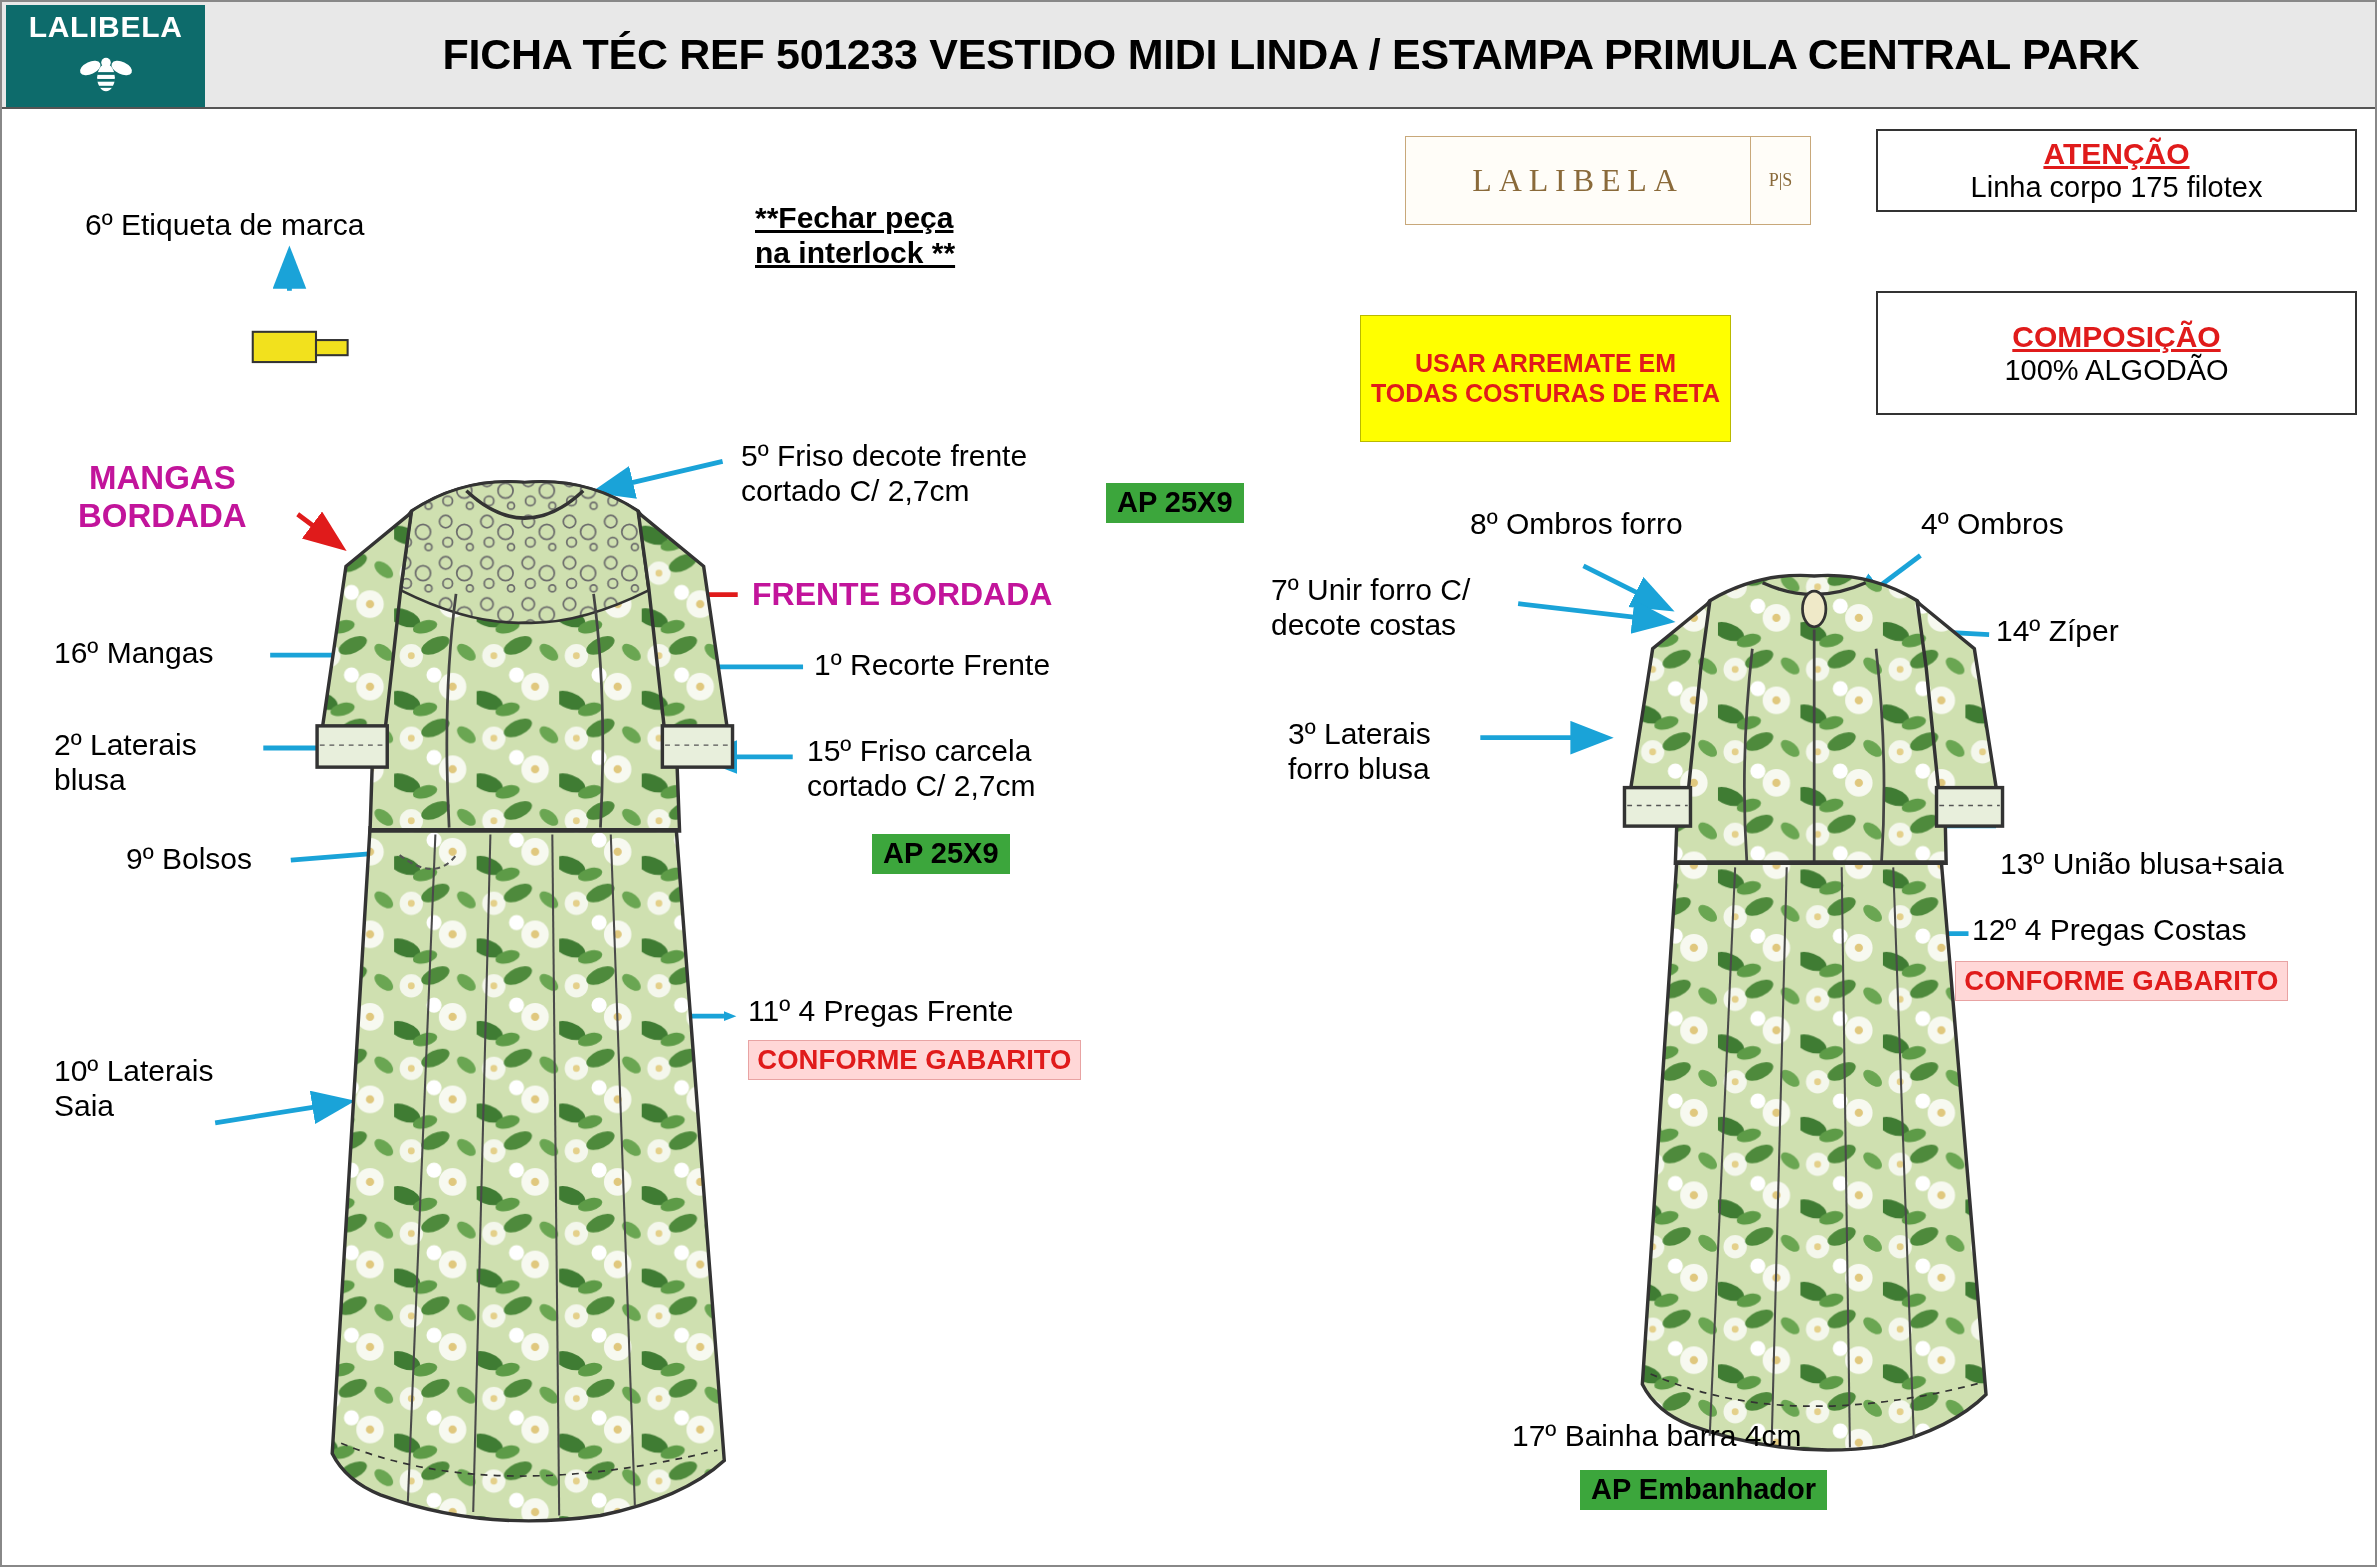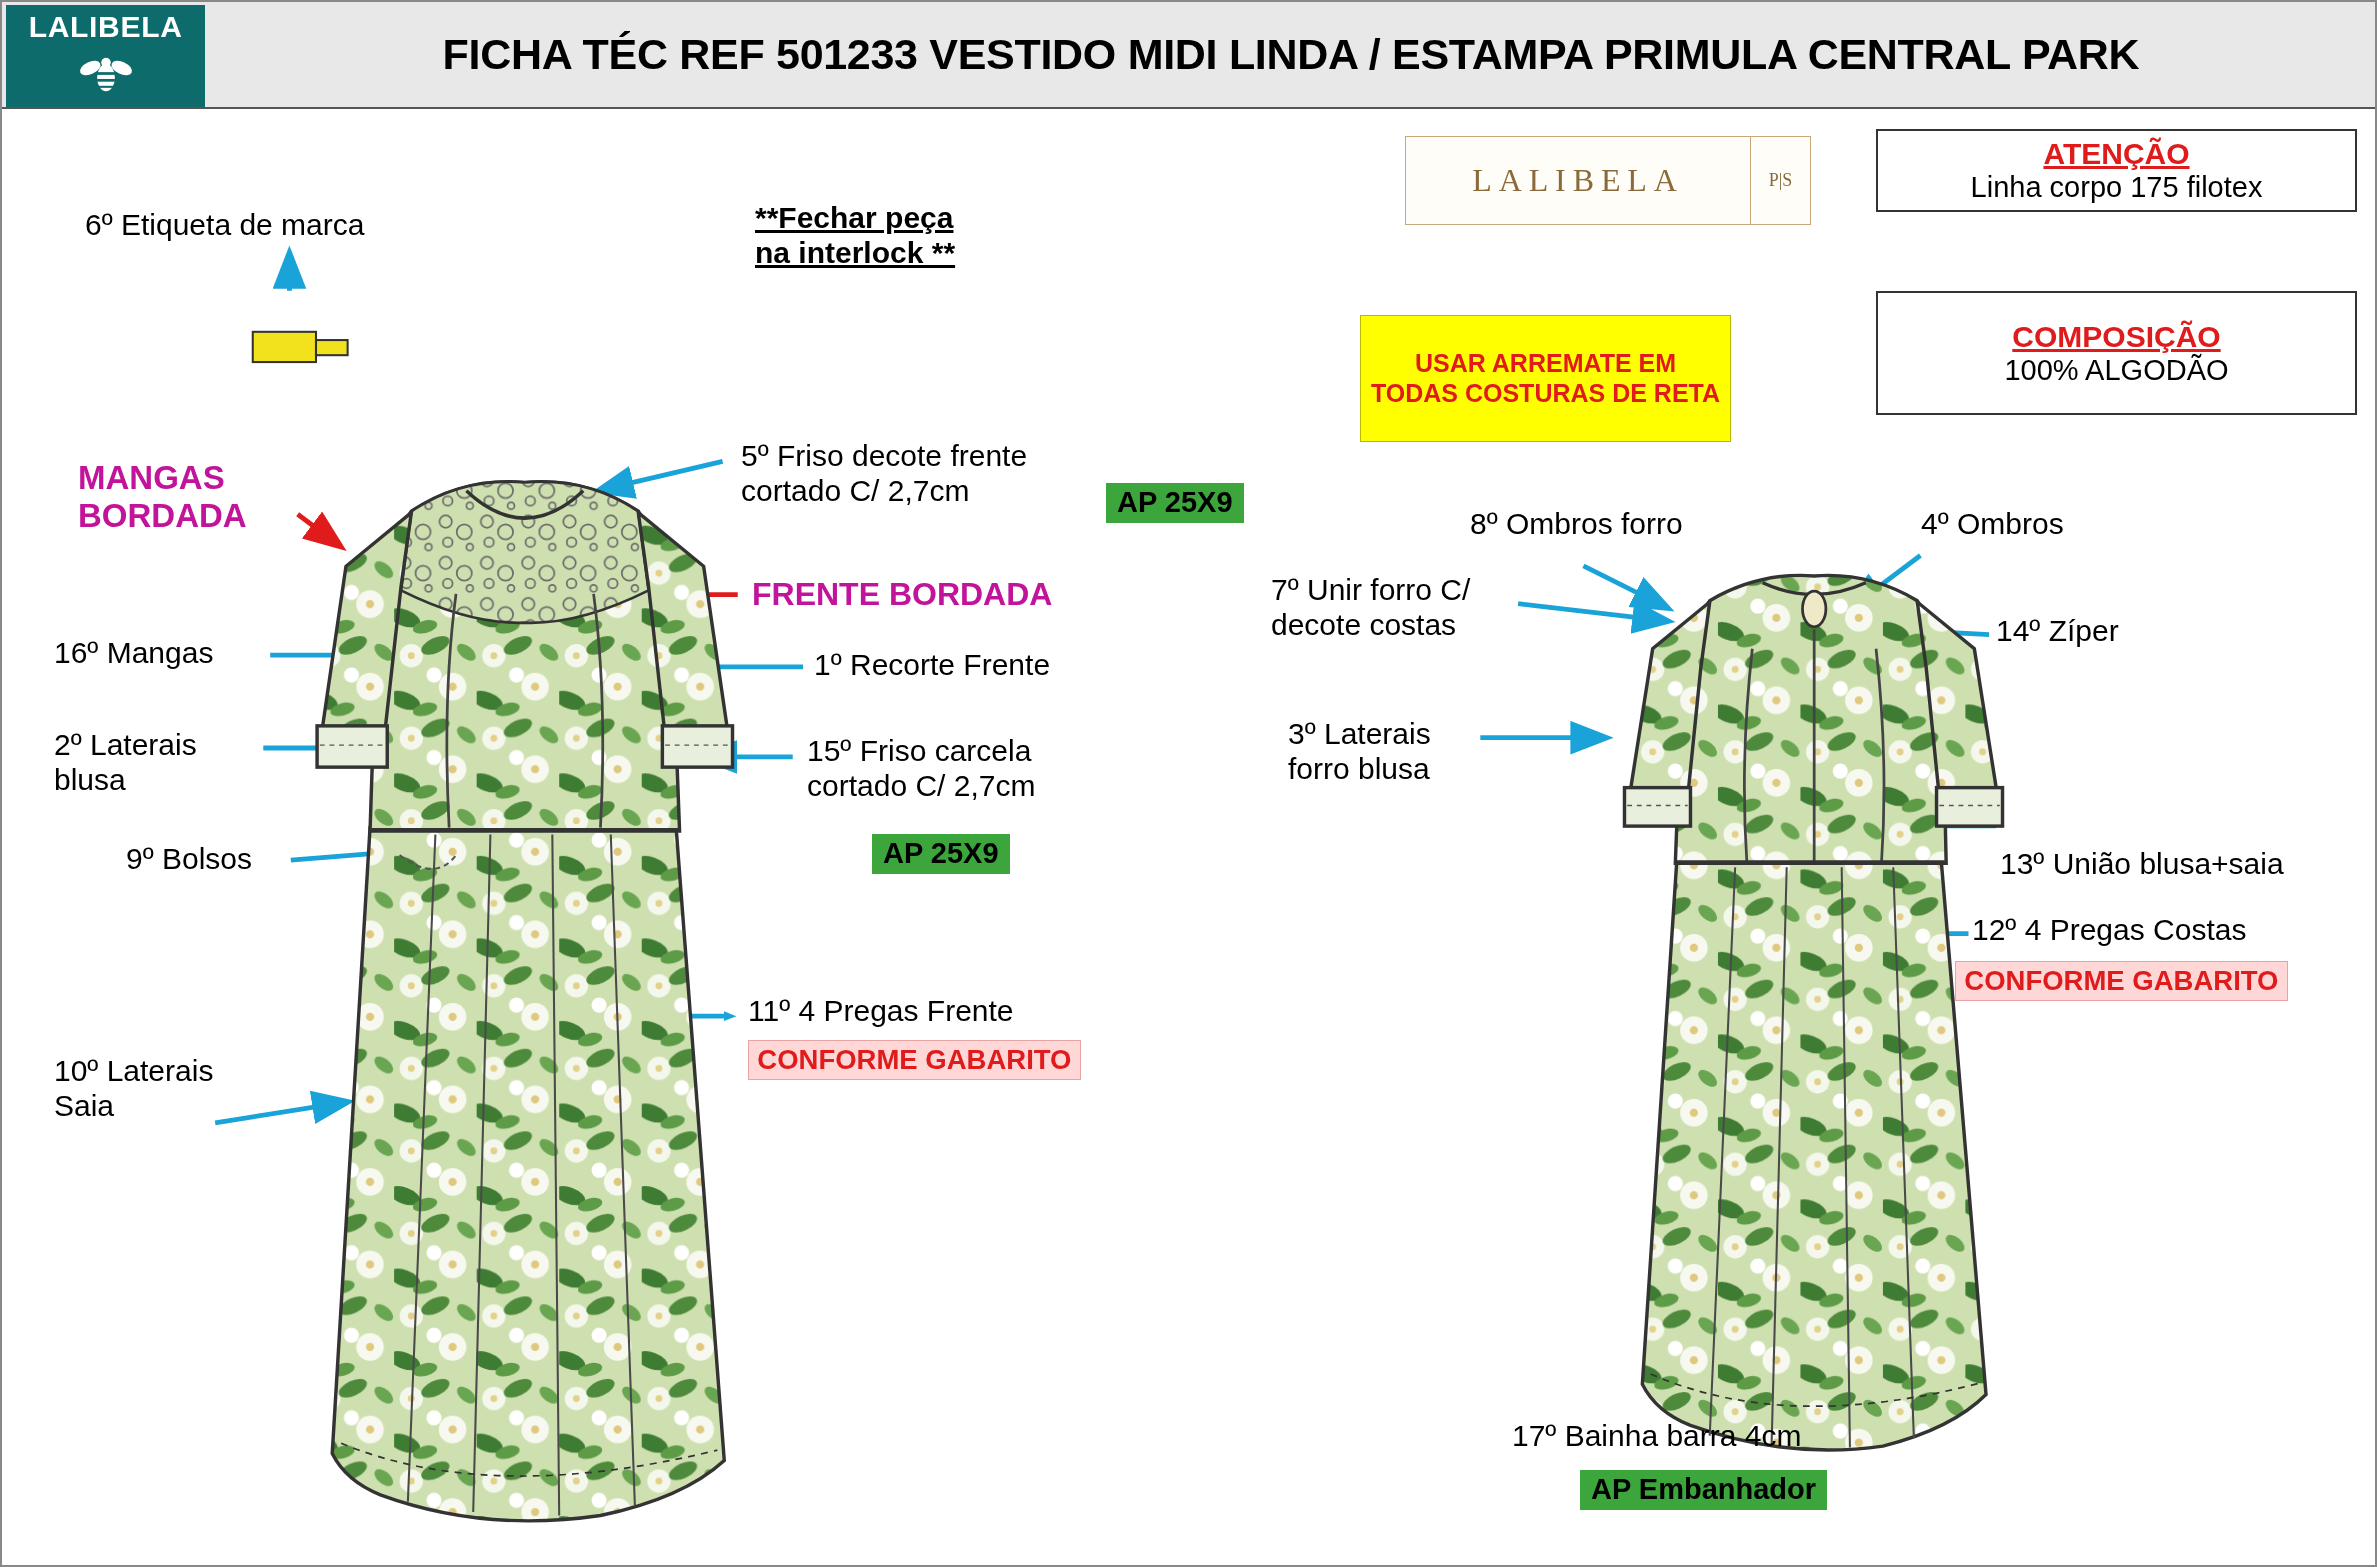--- a/index.html
+++ b/index.html
@@ -379,21 +379,21 @@
 
   <div class="box" style="left:1874px; top:127px; width:481px; height:83px;">
     <div class="t1">ATENÇÃO</div>
     <div class="t2">Linha corpo 175 filotex</div>
   </div>
   <div class="box" style="left:1874px; top:289px; width:481px; height:124px;">
     <div class="t1">COMPOSIÇÃO</div>
     <div class="t2">100% ALGODÃO</div>
   </div>
 
-  <div class="lbl bold magenta" style="left:76px; top:457px; font-size:33px;">MANGAS
+  <div class="lbl bold magenta" style="left:76px; top:457px; font-size:33px;text-align:center;">MANGAS
 BORDADA</div>
 
   <div class="lbl" style="left:739px; top:437px;">5º Friso decote frente
 cortado C/ 2,7cm</div>
   <div class="green-tag" style="left:1104px; top:481px;">AP 25X9</div>
 
   <div class="lbl bold magenta" style="left:750px; top:574px; font-size:32px;">FRENTE BORDADA</div>
 
   <div class="lbl" style="left:812px; top:646px;">1º Recorte Frente</div>
 

